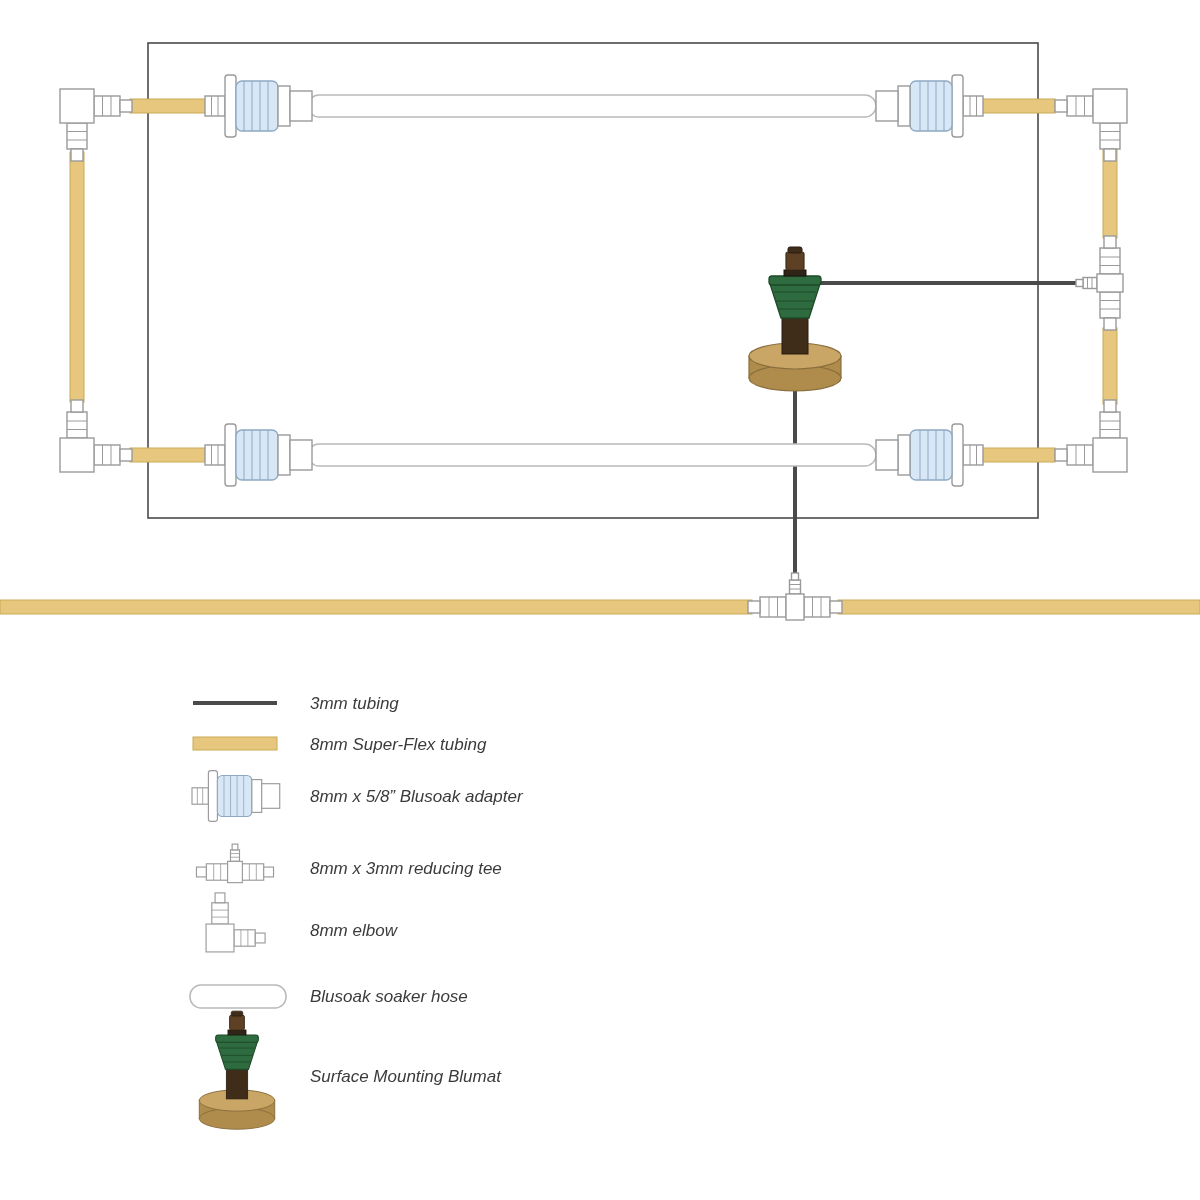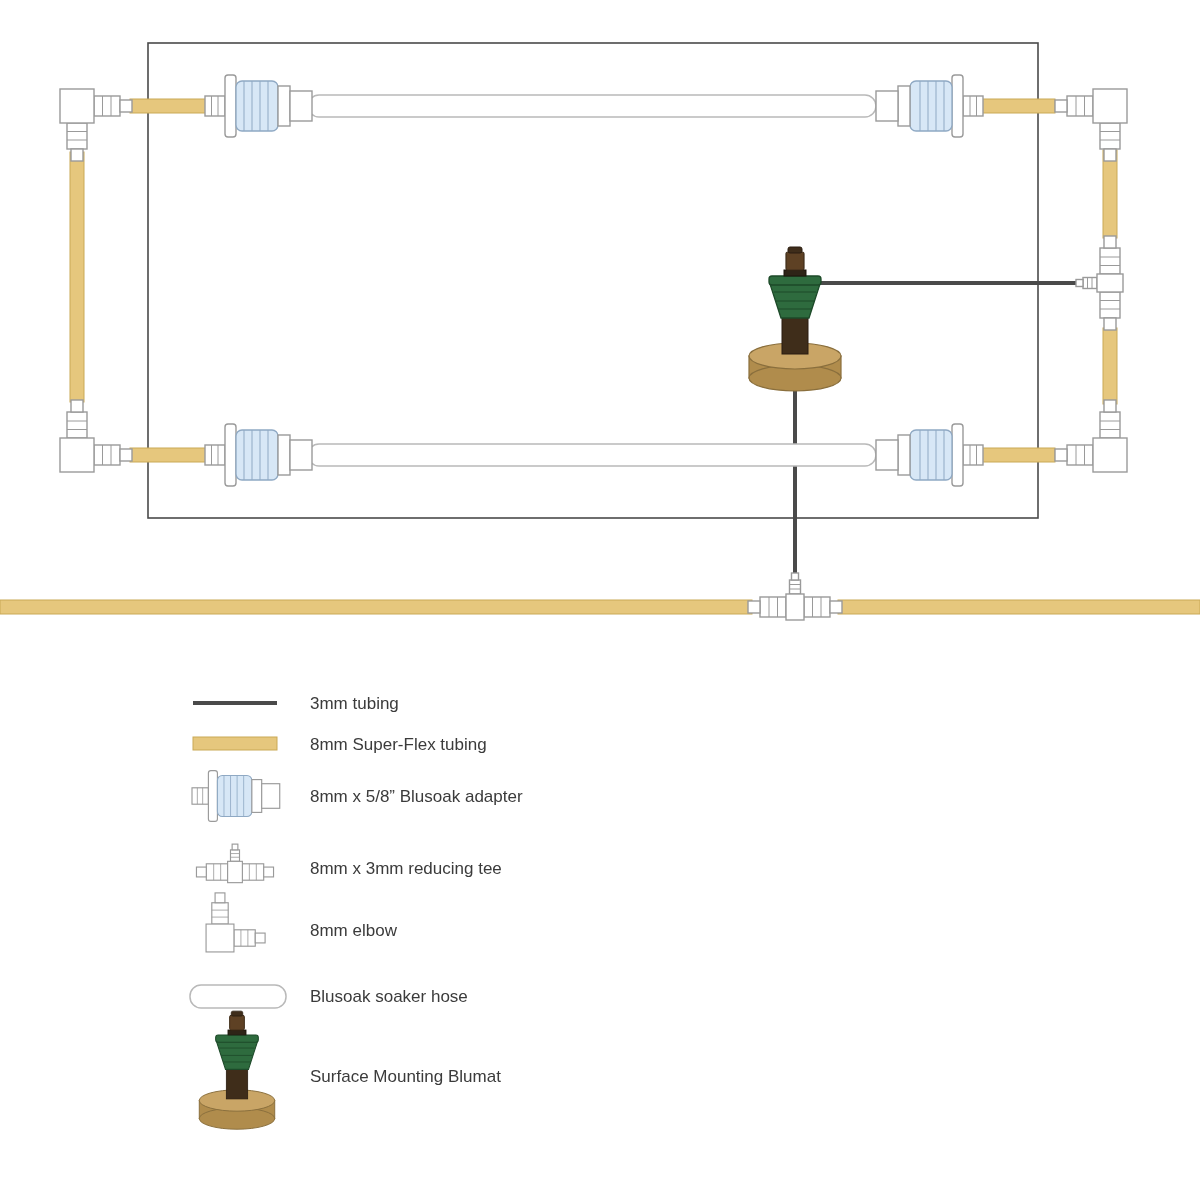--- a/index.html
+++ b/index.html
@@ -1,17 +1,17 @@
 <!DOCTYPE html>
 <html style="--tube-tan: #e6c77d; --tube-tan-stroke: #caa957; --line-dark: #4a4a4a; --fitting-stroke: #9a9a9a; --hose-stroke: #b9b9b9; --adapter-blue: #d7e7f6; --adapter-blue-stroke: #8fa9c4; --blumat-green: #2e6b3e; --blumat-green-dark: #1d4a29; --blumat-brown: #5e4124; --blumat-brown-dark: #3f2d1a; --blumat-base: #c9a566; --blumat-base-dark: #b08c4c; --bed-stroke: #4a4a4a; --text: #3b3b3b;"><head>
 <meta charset="utf-8">
 <style>
   html,body{margin:0;padding:0;background:#ffffff;}
   .page{position:relative;width:1200px;height:1200px;background:#ffffff;overflow:hidden;
-        font-family:"Liberation Sans",sans-serif;}
+        font-family:"Liberation Sans",sans-serif;font-style:italic;}
   svg{display:block;}
   svg text{font-family:"Liberation Sans",sans-serif;font-size:17px;fill:var(--text,#3b3b3b);}
   .bed{fill:none;stroke:var(--bed-stroke,#4a4a4a);stroke-width:1.6;}
   .tan{fill:var(--tube-tan,#e6c77d);stroke:var(--tube-tan-stroke,#caa957);stroke-width:1;}
   .line3{stroke:var(--line-dark,#4a4a4a);stroke-width:4;fill:none;}
   .fit{fill:#ffffff;stroke:var(--fitting-stroke,#9a9a9a);stroke-width:1.4;}
   .ridge{stroke:var(--fitting-stroke,#9a9a9a);stroke-width:1;fill:none;}
   .hose{fill:#ffffff;stroke:var(--hose-stroke,#b9b9b9);stroke-width:1.5;}
   .blue{fill:var(--adapter-blue,#d7e7f6);stroke:var(--adapter-blue-stroke,#8fa9c4);stroke-width:1.3;}
   .blue-ridge{stroke:var(--adapter-blue-stroke,#8fa9c4);stroke-width:1;fill:none;}

